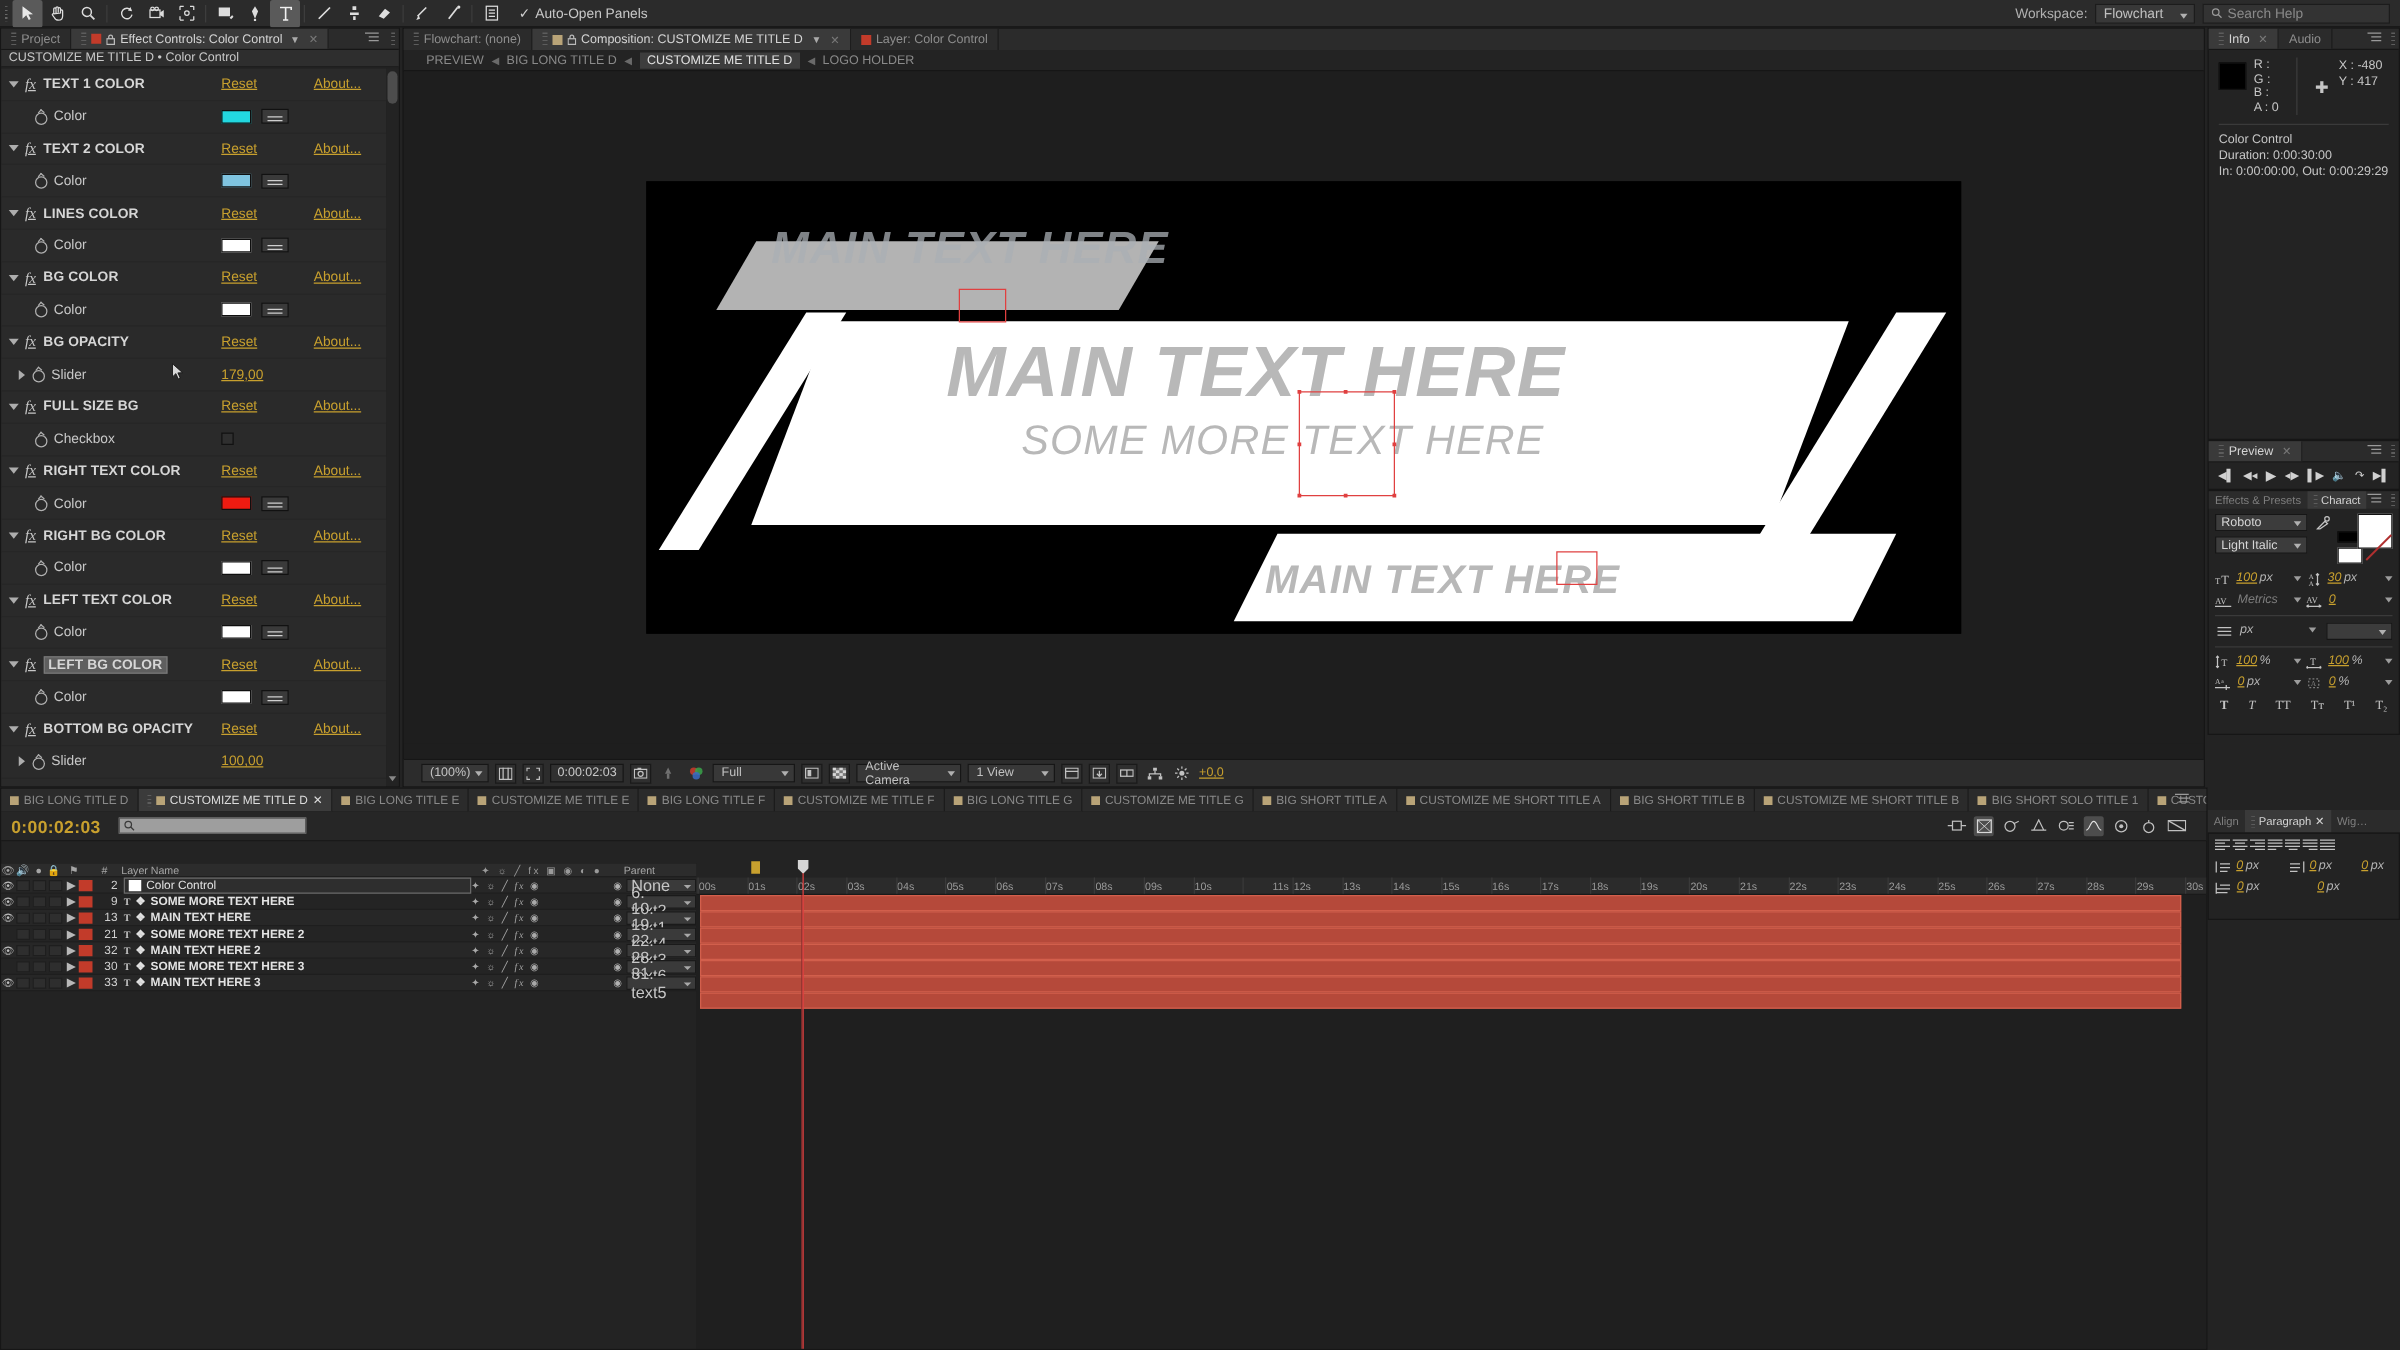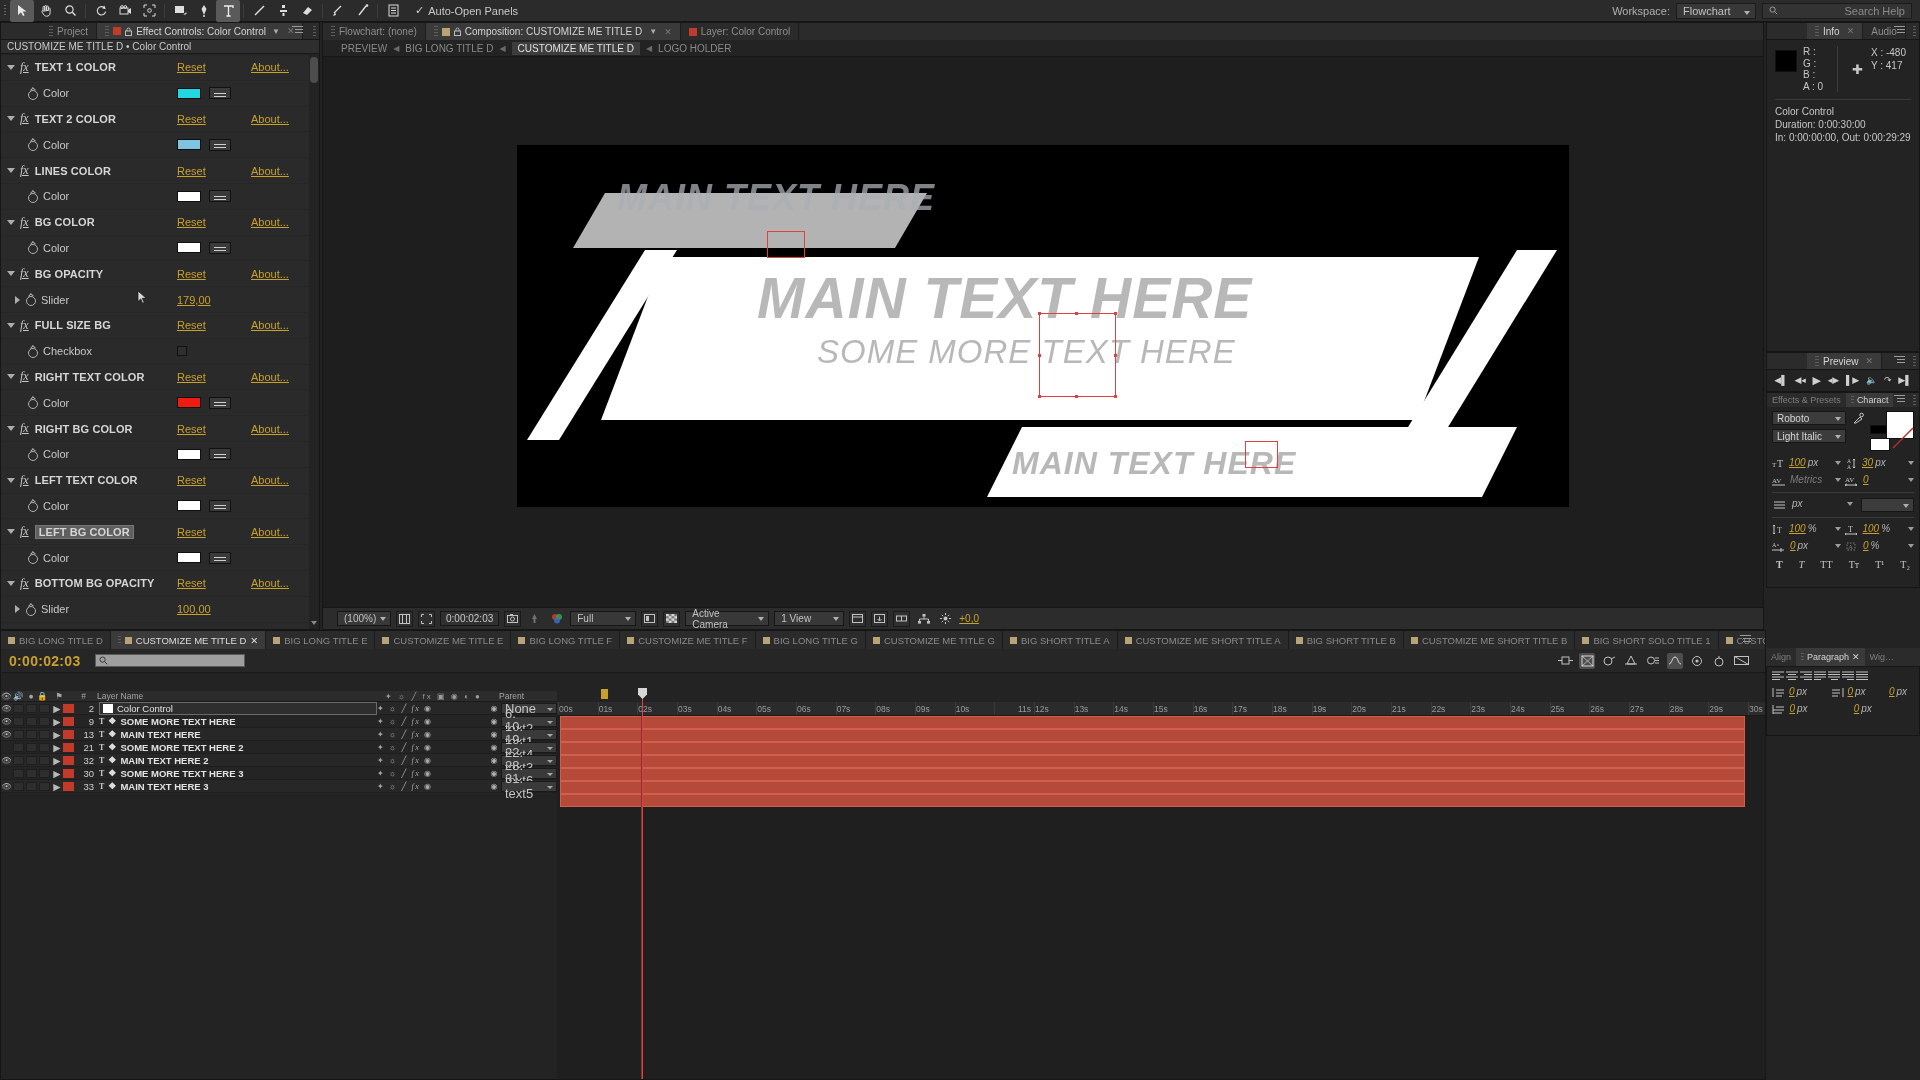--- a/index.html
+++ b/index.html
@@ -28,26 +28,26 @@
   .tool-sep { width:1px; height:14px; background:#3d3d3d; margin:0 3px; }
   .autoopen { display:flex; align-items:center; gap:4px; margin-left:10px; color:#c8c8c8; font-size:11px; }
   .chk-tick { color:#d0d0d0; font-size:11px; }
   .topbar-right { margin-left:auto; display:flex; align-items:center; gap:6px; padding-right:8px; }
   .ws-label { color:#b0b0b0; font-size:11px; }
   .ws-box { background:#383838; border:1px solid #1c1c1c; color:#c0c0c0;
     padding:1px 18px 1px 6px; font-size:11px; position:relative; min-width:80px; }
   .ws-box::after { content:""; position:absolute; right:5px; top:7px;
     border-left:3px solid transparent; border-right:3px solid transparent; border-top:4px solid #b0b0b0; }
   .search-help { display:flex; align-items:center; gap:4px; background:#333; border:1px solid #1c1c1c;
-    padding:1px 6px; width:150px; color:#8a8a8a; font-size:11px;justify-content:space-between; }
+    padding:1px 6px; width:150px; color:#8a8a8a; font-size:11px; }
 
   
   .panel { position:absolute; background:#232323; border:1px solid #161616; }
   .panel-tabs { height:17px; background:#2b2b2b; display:flex; align-items:stretch;
-    border-bottom:1px solid #161616; position:relative;padding-left:40px; }
+    border-bottom:1px solid #161616; position:relative; }
   .ptab { display:flex; align-items:center; gap:4px; padding:0 8px; font-size:10px;
     color:#8e8e8e; background:#2b2b2b; border-right:1px solid #1d1d1d; white-space:nowrap; }
   .ptab.active { background:#3a3a3a; color:#d4d4d4; }
   .ptab .grip { width:4px; height:11px;
     background:repeating-linear-gradient(to bottom,#5d5d5d 0 1px,transparent 1px 3px); }
   .ptab .x { color:#777; font-size:9px; margin-left:3px; }
   .swatch-sm { width:8px; height:8px; display:inline-block; }
   .panel-menu { position:absolute; right:14px; top:3px; width:11px; height:9px; }
   .panel-menu i { display:block; height:1px; background:#9a9a9a; margin-bottom:2px; }
   .panel-menu i:nth-child(1){ width:11px; }

